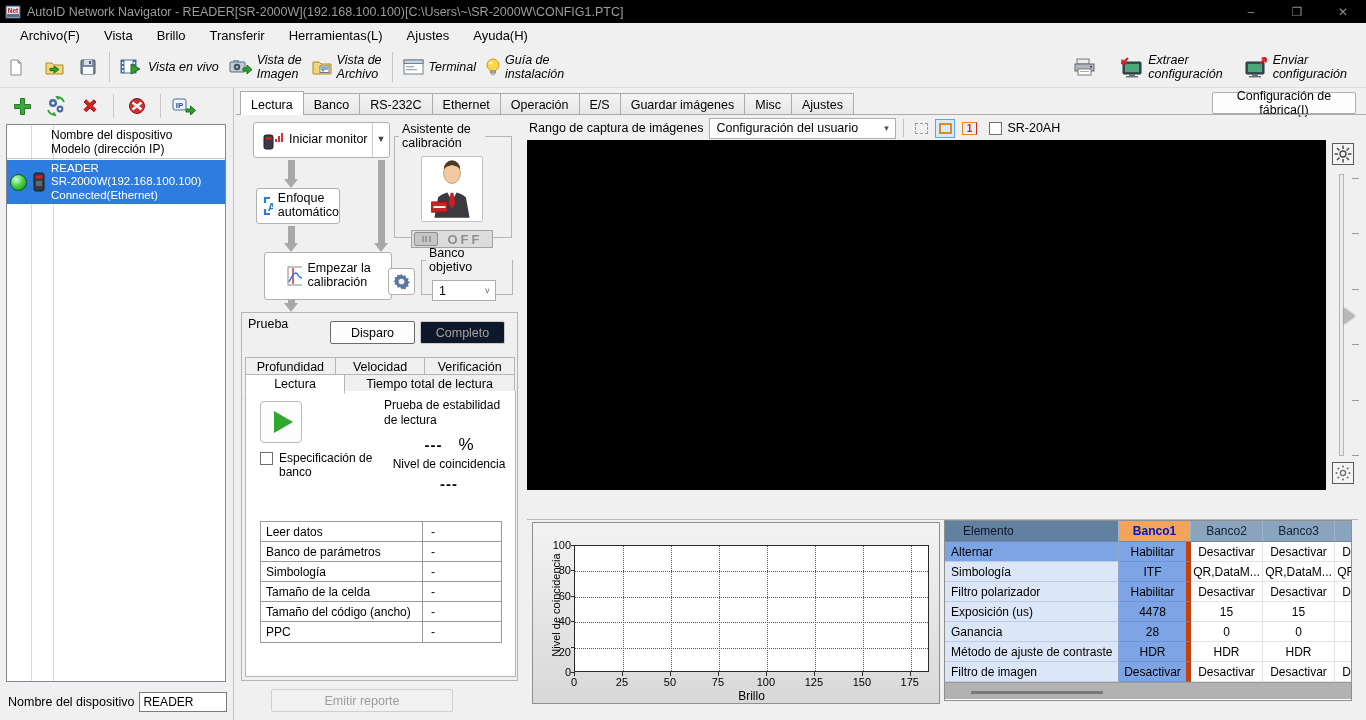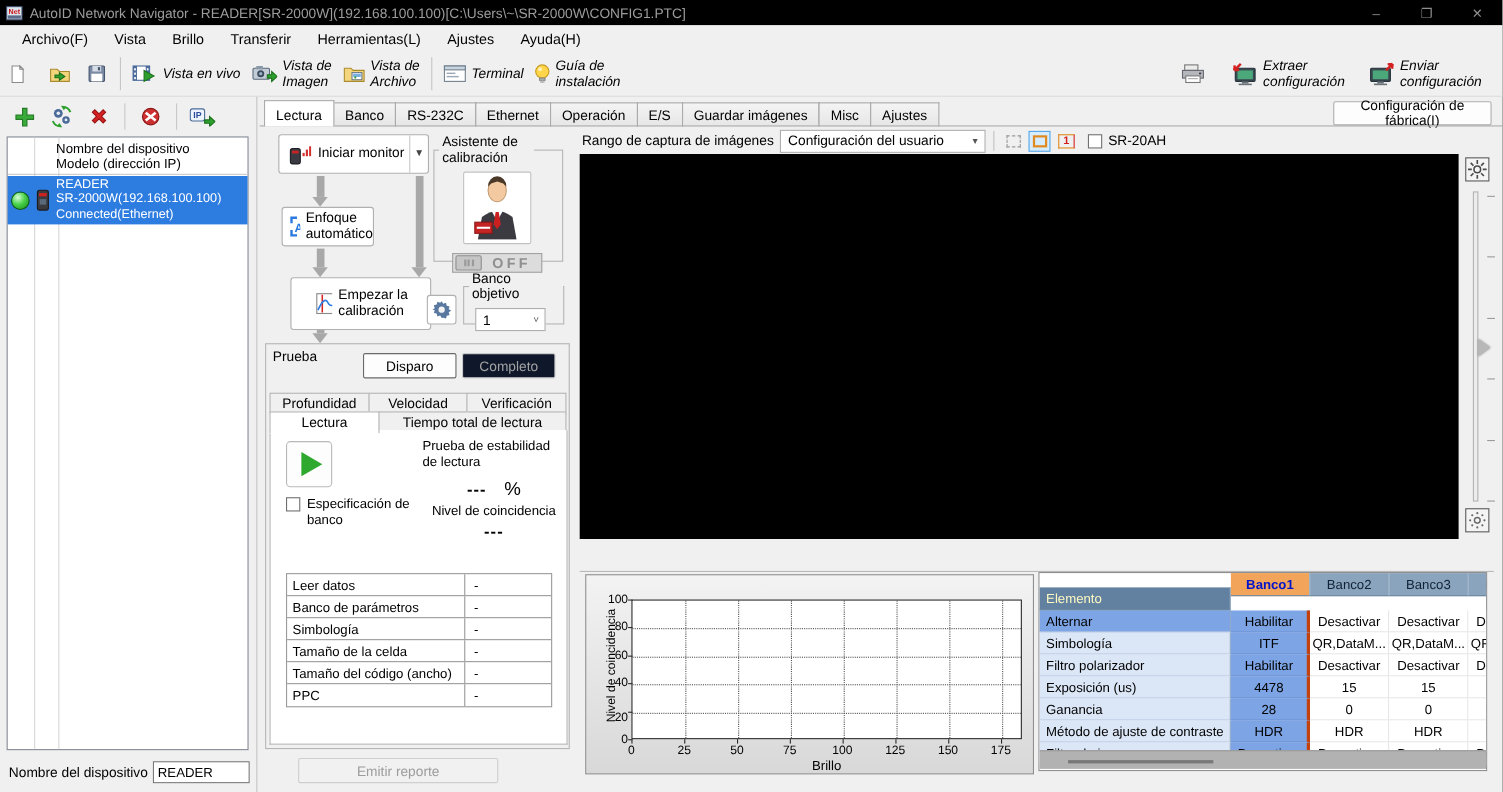--- a/index.html
+++ b/index.html
@@ -118,25 +118,25 @@
   .ytick-lbl{position:absolute;width:26px;text-align:right;font-size:11px;left:12px;}
   .tickmark-x{position:absolute;width:1px;height:4px;background:#2a2a2a;top:149px;}
   .tickmark-y{position:absolute;width:4px;height:1px;background:#2a2a2a;left:38px;}
   .xlabel{position:absolute;left:41px;width:355px;text-align:center;top:166px;font-size:12px;}
   .ylabel{position:absolute;left:-37px;top:76px;width:120px;text-align:center;font-size:11px;transform:rotate(-90deg);transform-origin:center;}
 
   .bank-panel{position:absolute;left:944px;top:520px;width:408px;height:181px;background:#fff;border:1px solid #8f8f8f;overflow:hidden;}
   .bank-grid{display:grid;grid-template-columns:174px 72px 72px 72px 72px;}
   .bg-cell{height:20px;font-size:12px;display:flex;align-items:center;justify-content:center;border-right:1px solid #e2e2e2;border-bottom:1px solid #e2e2e2;background:#fff;overflow:hidden;white-space:nowrap;}
   .bg-hdr{height:21px;background:var(--bank-hdr);color:#102236;border-right:1px solid #9db4c9;border-bottom:1px solid #6f8aa4;}
-  .bg-hdr.elem{background:var(--hdr-slate);color:#fef9c3;justify-content:flex-start;padding-left:6px;margin-top:13px;}
+  .bg-hdr.elem{background:var(--hdr-slate);color:#0f172a;justify-content:flex-start;padding-left:18px;}
   .bg-hdr.sel{background:var(--b1-orange);color:var(--b1-text);font-weight:bold;}
   .bg-lbl{justify-content:flex-start;padding-left:6px;background:var(--label-blue);border-right:1px solid #93a9c8;border-bottom:1px solid #bccce4;}
   .bg-lbl.selrow{background:var(--cell-blue);}
-  .bg-val.selcol{background:var(--cell-blue);border-right:3px solid #c2410c;border-bottom:1px solid #6d93d4;}
+  .bg-val.selcol{background:var(--cell-blue);border-right:5px solid #c2410c;border-bottom:1px solid #6d93d4;}
   .bank-scroll{position:absolute;left:0;right:0;top:161px;height:17px;background:#b2b2b2;border-top:1px solid #9a9a9a;}
   .bank-thumb{position:absolute;left:26px;top:8px;width:132px;height:3px;background:#787878;}
 </style>
 </head>
 <body>
 
 <div id="app">
 
   <div class="titlebar">
     <span class="appicon">

